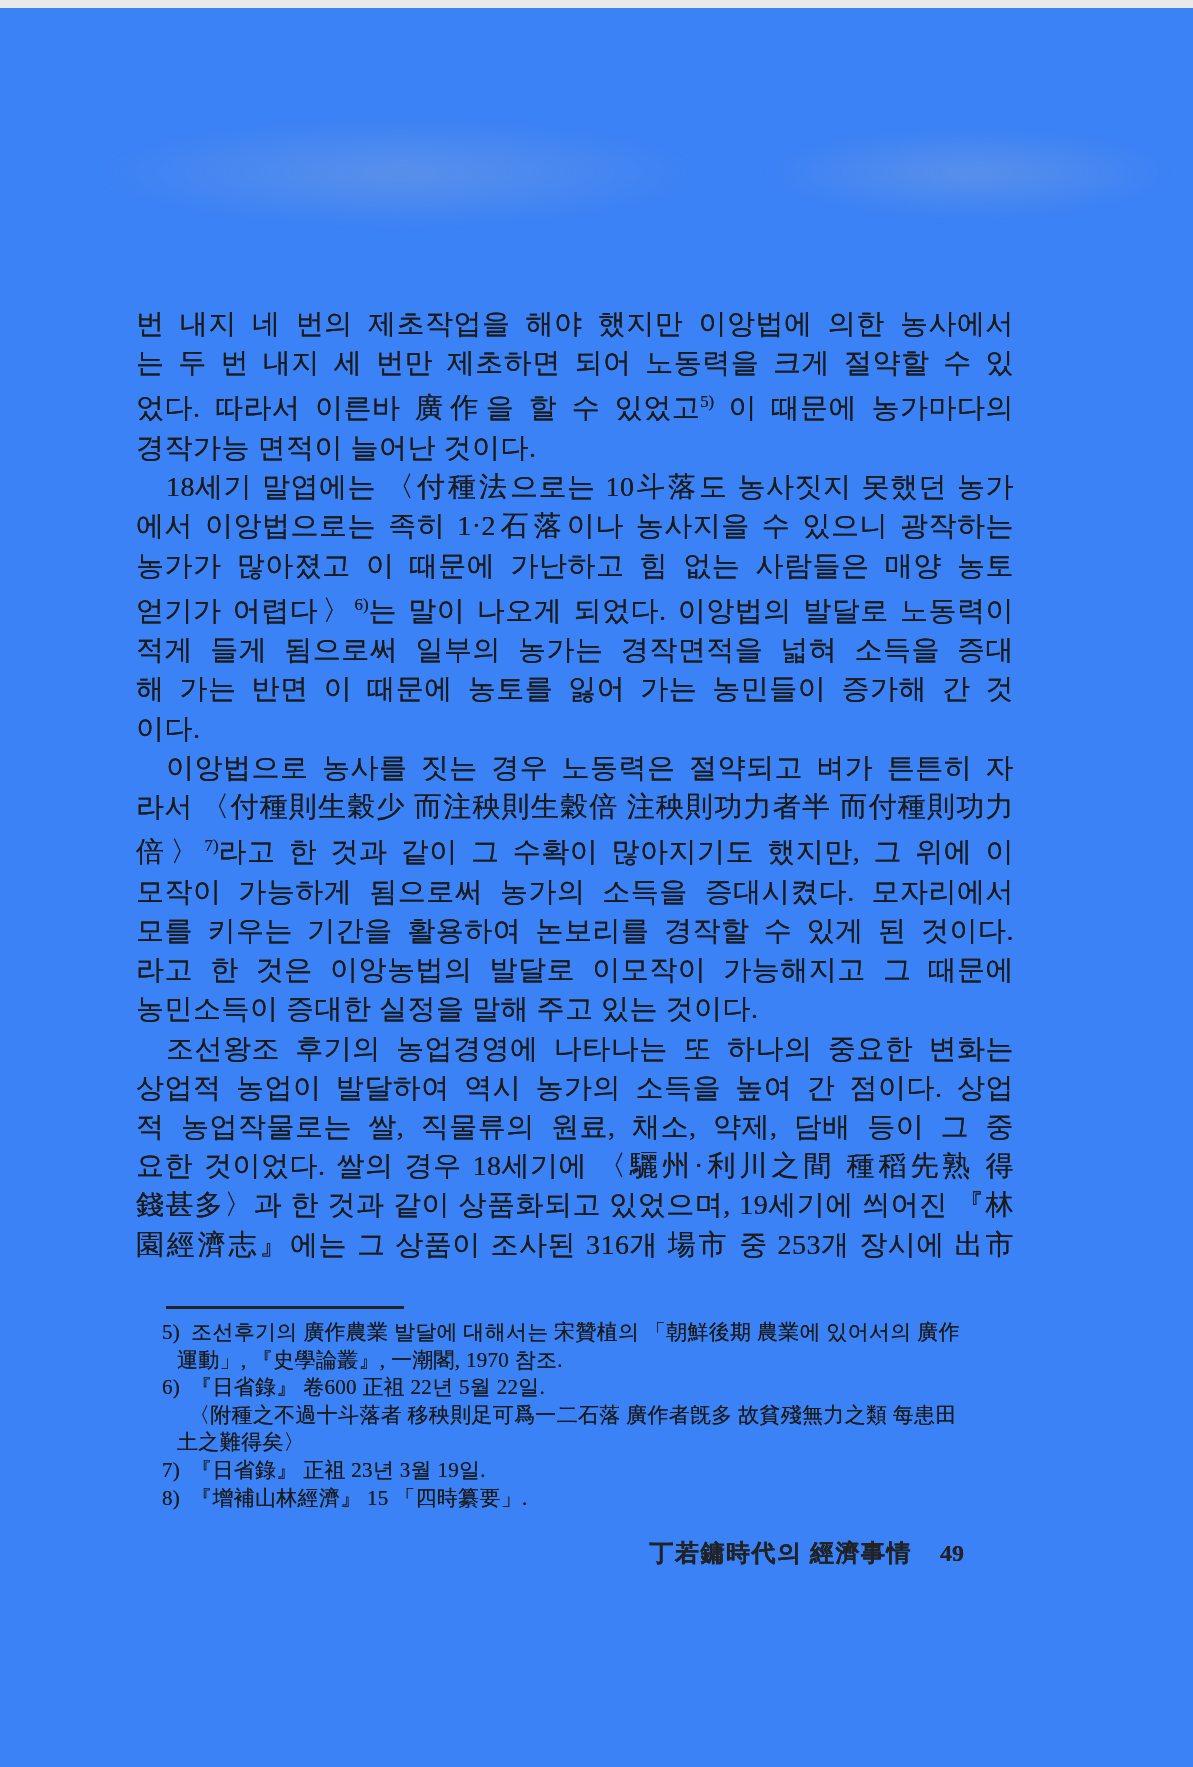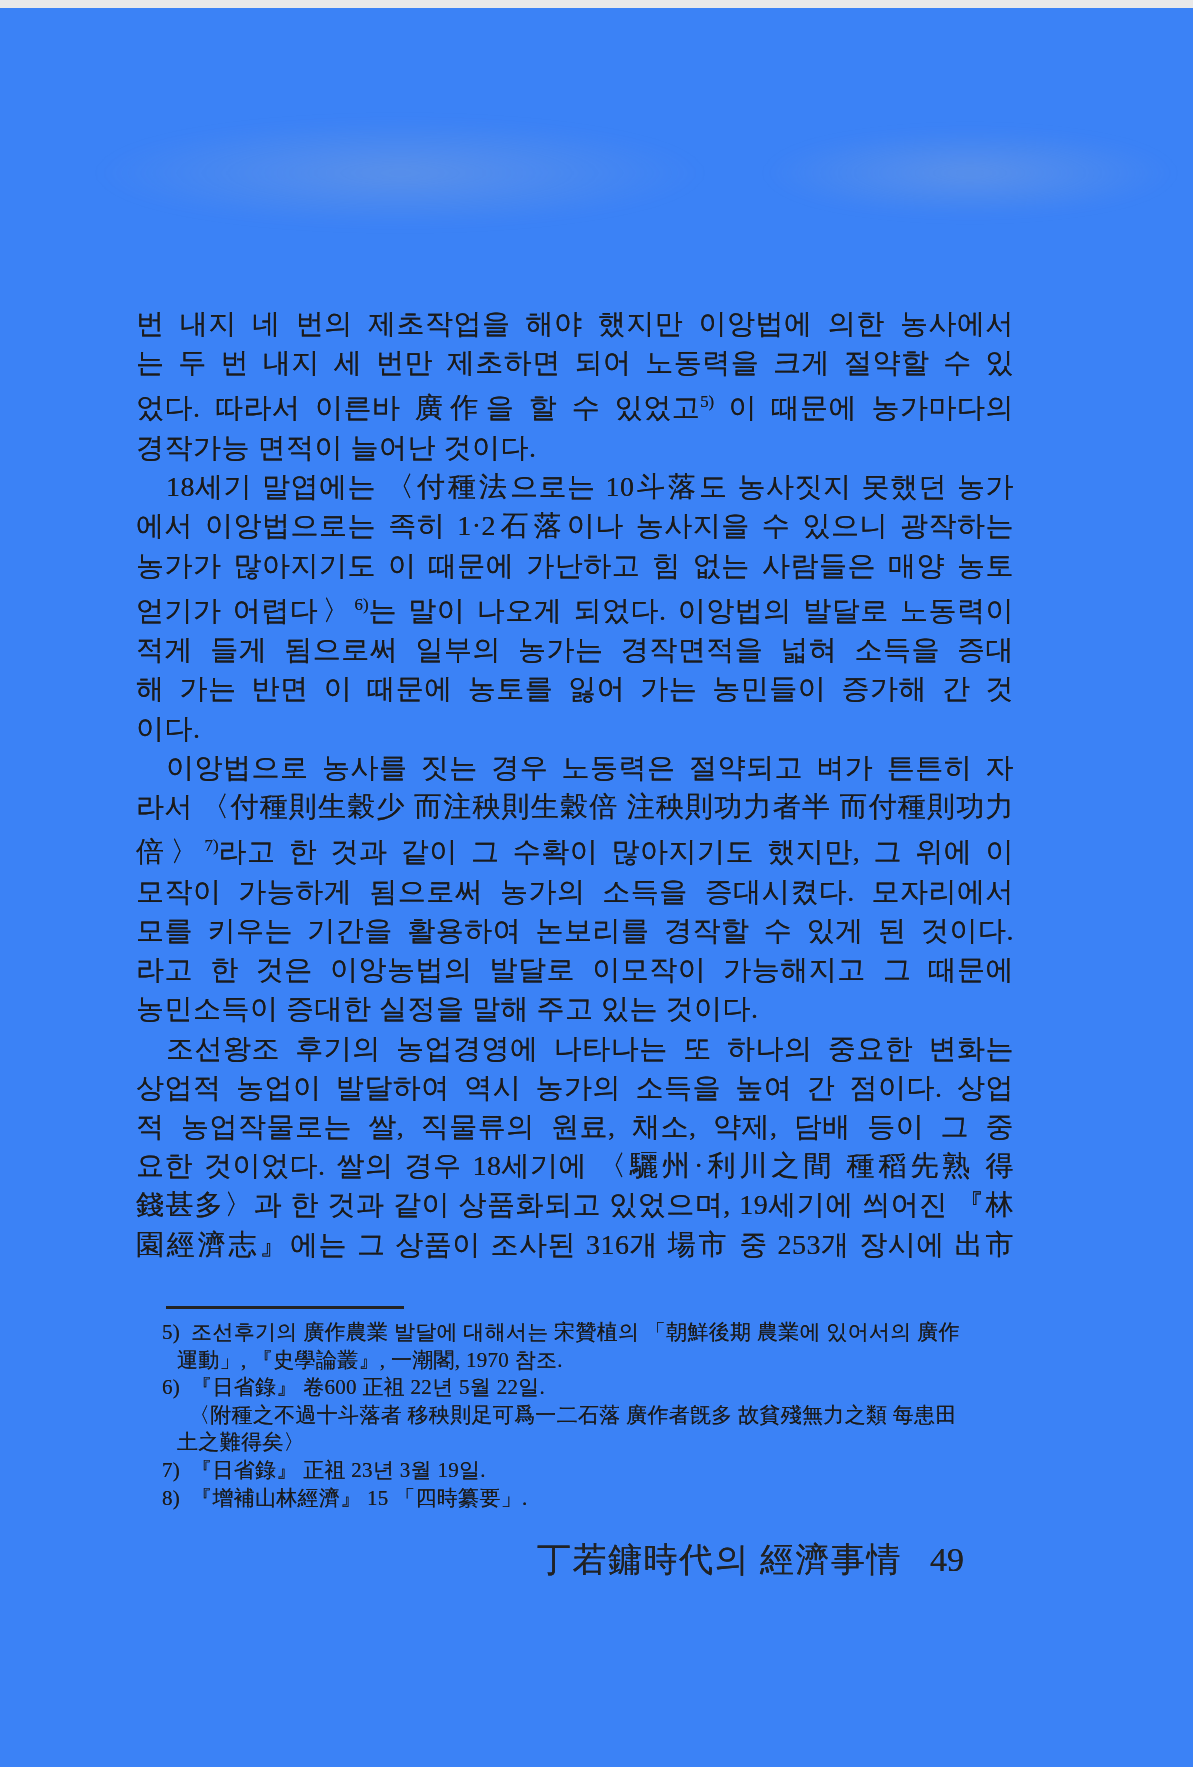--- a/index.html
+++ b/index.html
@@ -49,22 +49,22 @@
     margin:0 0 10px 4px;
   }
   .fn-line{min-height:27.6px;}
   .fn-line.ind1{padding-left:15px;font-family:Liberation Serif, serif;}
   .fn-line.ind2{padding-left:27px;}
   .fn-marker{margin-right:11px;}
 
   .footer{
     position:absolute;
     top:1529px;right:229px;
-    font-size:34px;
-    font-weight:normal;
+    font-size:24px;
+    font-weight:bold;
     letter-spacing:1.5px;
     color:#222;
     text-shadow:0 0 0.6px rgba(0,0,0,0.75);
     white-space:nowrap;
   }
   .footer .page-num{margin-left:28px;letter-spacing:0;}
 </style>
 </head>
 <body>
 
@@ -72,21 +72,21 @@
   <div class="artifact a1"></div>
   <div class="artifact a2"></div>
 
   <div class="body-text">
       <div class="line just">번 내지 네 번의 제초작업을 해야 했지만 이앙법에 의한 농사에서</div>
       <div class="line just">는 두 번 내지 세 번만 제초하면 되어 노동력을 크게 절약할 수 있</div>
       <div class="line just">었다. 따라서 이른바 廣作을 할 수 있었고<sup>5)</sup> 이 때문에 농가마다의</div>
       <div class="line">경작가능 면적이 늘어난 것이다.</div>
       <div class="line just ind">18세기 말엽에는 〈付種法으로는 10斗落도 농사짓지 못했던 농가</div>
       <div class="line just">에서 이앙법으로는 족히 1·2石落이나 농사지을 수 있으니 광작하는</div>
-      <div class="line just">농가가 많아지기도 이 때문에 가난하고 힘 없는 사람들은 매양 농토</div>
+      <div class="line just">농가가 많아졌고 이 때문에 가난하고 힘 없는 사람들은 매양 농토</div>
       <div class="line just">얻기가 어렵다〉<sup>6)</sup>는 말이 나오게 되었다. 이앙법의 발달로 노동력이</div>
       <div class="line just">적게 들게 됨으로써 일부의 농가는 경작면적을 넓혀 소득을 증대</div>
       <div class="line just">해 가는 반면 이 때문에 농토를 잃어 가는 농민들이 증가해 간 것</div>
       <div class="line">이다.</div>
       <div class="line just ind">이앙법으로 농사를 짓는 경우 노동력은 절약되고 벼가 튼튼히 자</div>
       <div class="line just">라서 〈付種則生穀少 而注秧則生穀倍 注秧則功力者半 而付種則功力</div>
       <div class="line just">倍〉<sup>7)</sup>라고 한 것과 같이 그 수확이 많아지기도 했지만, 그 위에 이</div>
       <div class="line just">모작이 가능하게 됨으로써 농가의 소득을 증대시켰다. 모자리에서</div>
       <div class="line just">모를 키우는 기간을 활용하여 논보리를 경작할 수 있게 된 것이다.</div>
       <div class="line just">라고 한 것은 이앙농법의 발달로 이모작이 가능해지고 그 때문에</div>

